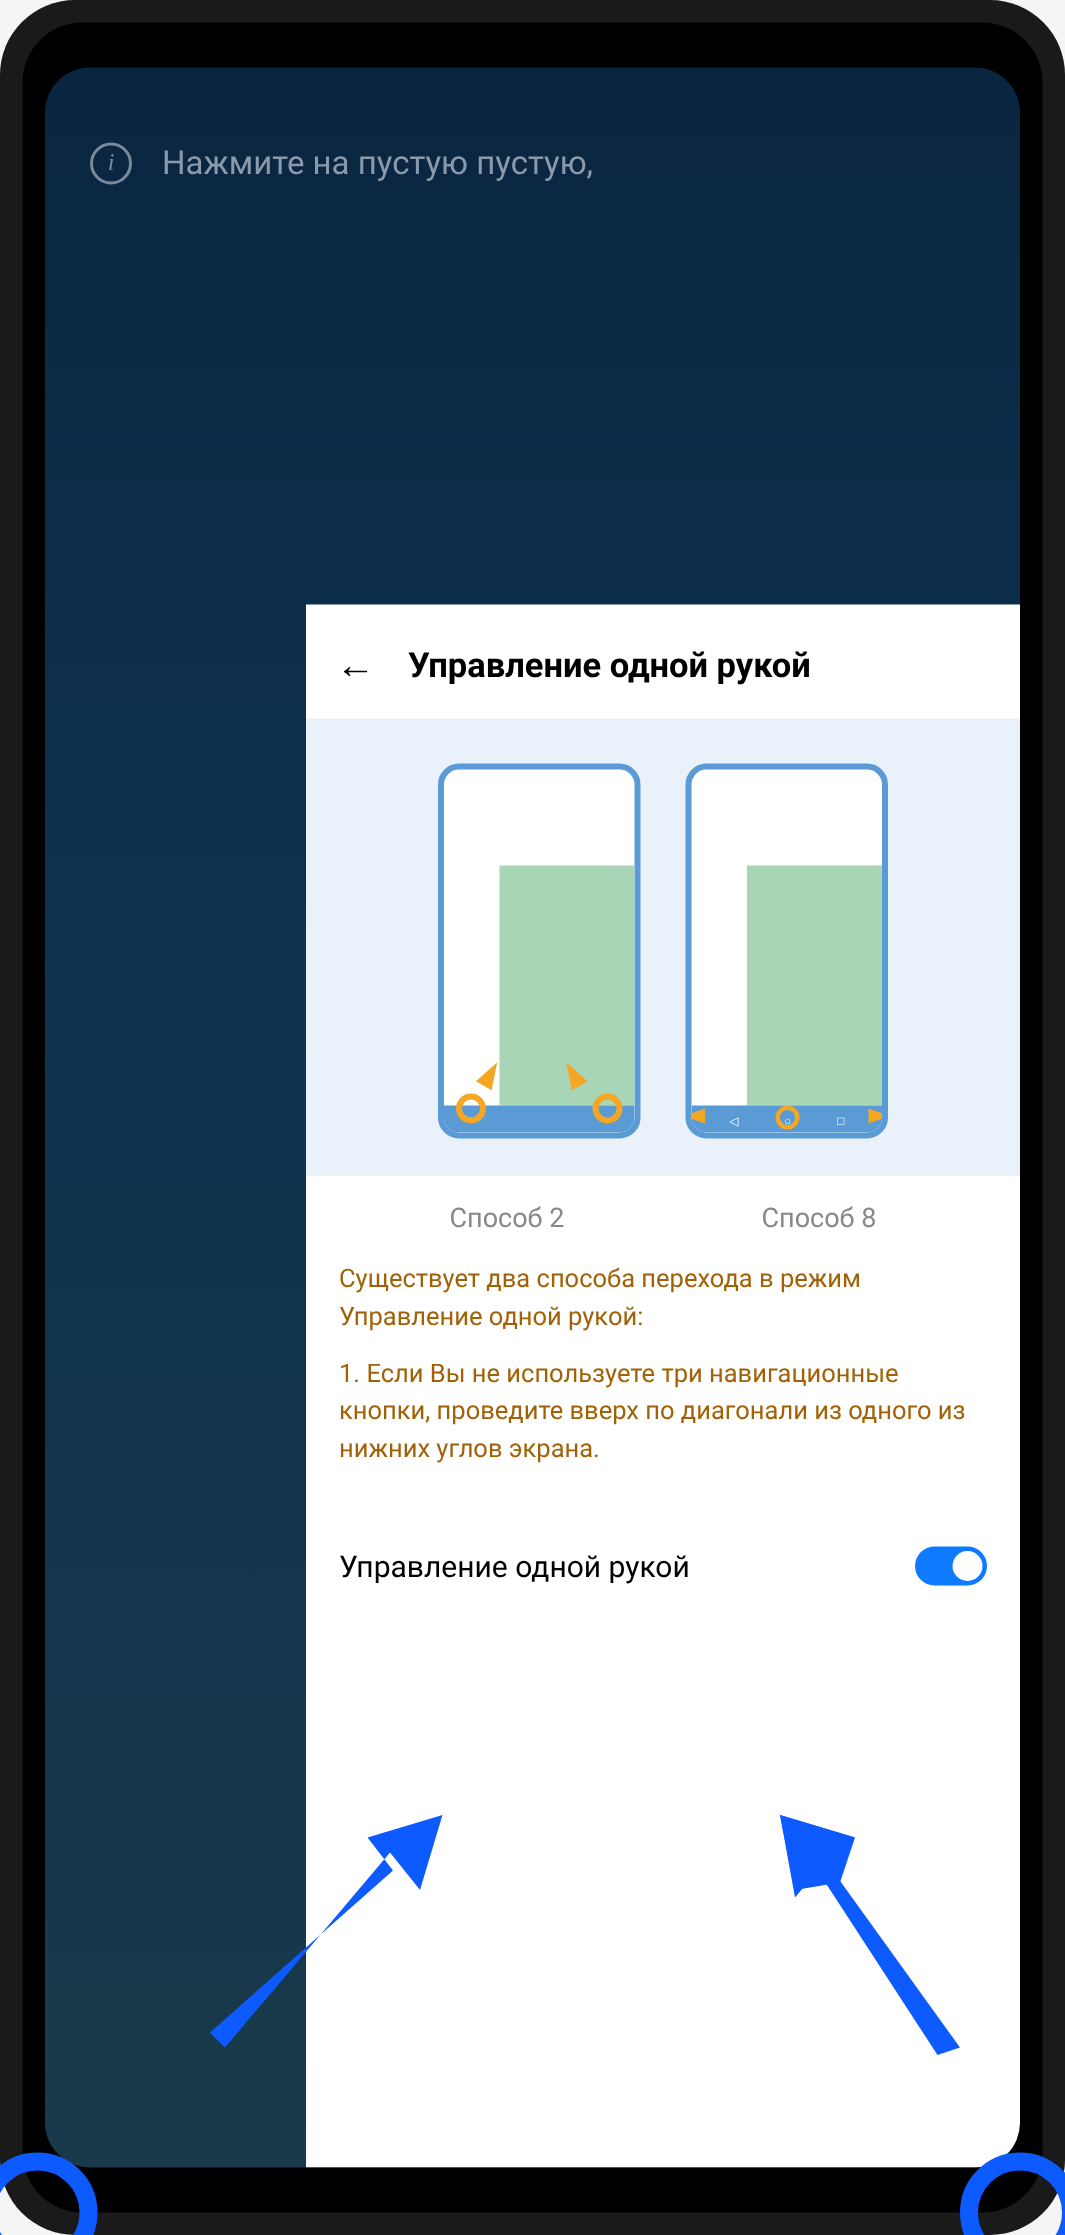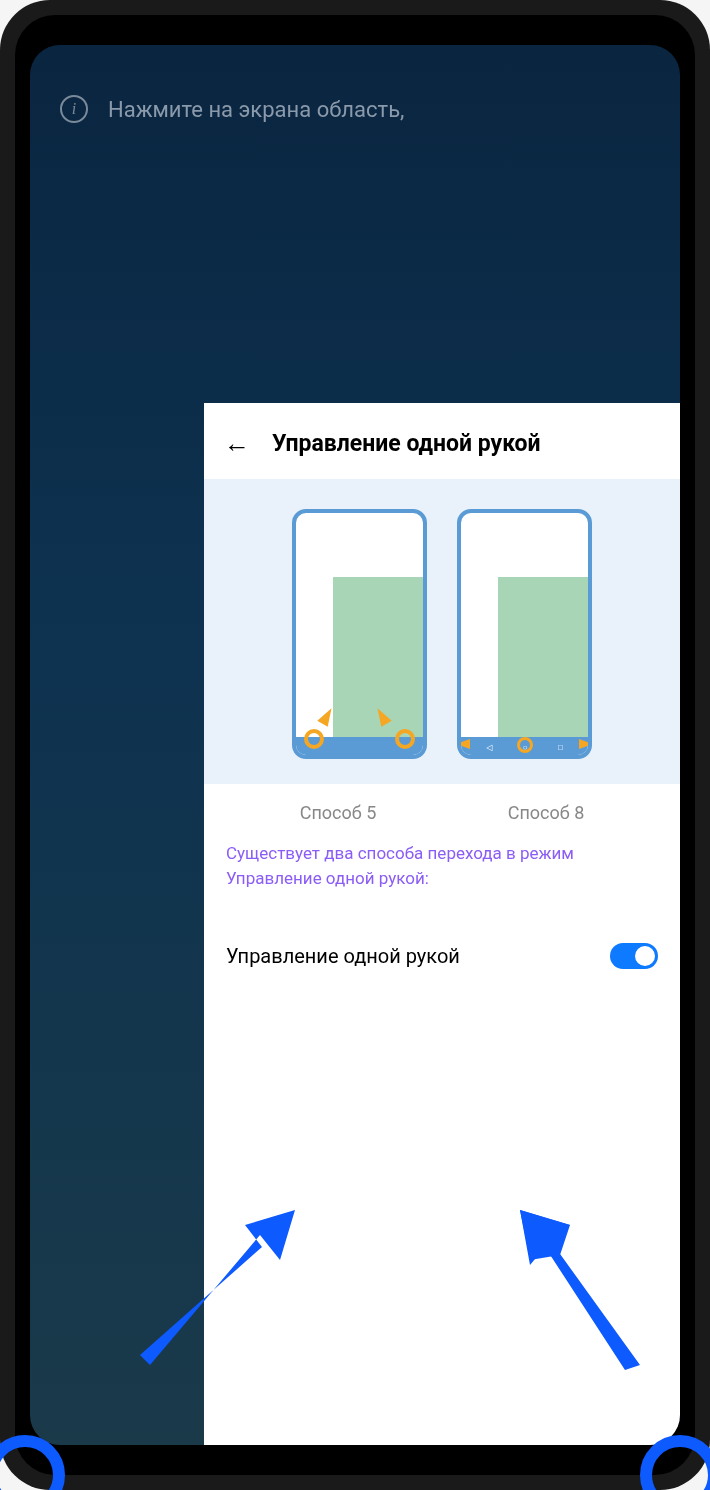--- a/index.html
+++ b/index.html
@@ -173,21 +173,21 @@
       display: flex;
       justify-content: space-around;
       padding: 18px 30px 12px;
     }
     .method-label {
       color: #888;
       font-size: 18px;
     }
     .description {
       padding: 6px 22px;
-      color: #8b5cf6;
+      color: #a16207;
       font-size: 17px;
       line-height: 1.45;
     }
     .description p {
       margin-bottom: 14px;
     }
     .toggle-row {
       display: flex;
       justify-content: space-between;
       align-items: center;
@@ -234,21 +234,21 @@
 </head>
 <body>
 
 <div class="phone-frame">
 
   <div class="phone-inner">
     <div class="phone-screen">
 
       <div class="hint-bar">
         <div class="info-icon">i</div>
-        <div class="hint-text">Нажмите на экрана область,</div>
+        <div class="hint-text">Нажмите на пустую пустую,</div>
       </div>
 
       <div class="settings-panel">
         <div class="panel-header">
           <span class="back-arrow">←</span>
           <span class="panel-title">Управление одной рукой</span>
         </div>
 
         <div class="illustration">
           <div class="phone-demo demo1">
@@ -268,26 +268,27 @@
                 <span>□</span>
               </div>
             </div>
             <div class="touch-circle c1"></div>
             <div class="h-arrow left"></div>
             <div class="h-arrow right"></div>
           </div>
         </div>
 
         <div class="method-labels">
-          <span class="method-label">Способ 5</span>
+          <span class="method-label">Способ 2</span>
           <span class="method-label">Способ 8</span>
         </div>
 
         <div class="description">
           <p>Существует два способа перехода в режим Управление одной рукой:</p>
+          <p>1. Если Вы не используете три навигационные кнопки, проведите вверх по диагонали из одного из нижних углов экрана.</p>
         </div>
 
         <div class="toggle-row">
           <span class="toggle-label">Управление одной рукой</span>
           <div class="toggle"></div>
         </div>
       </div>
 
       <svg class="overlay-arrow" style="bottom:70px;left:110px" width="160" height="170" viewBox="0 0 160 170">
         <path d="M10,160 L120,30 L140,55 L155,5 L105,20 L122,42 L0,150 Z" fill="#0d5aff"></path>

